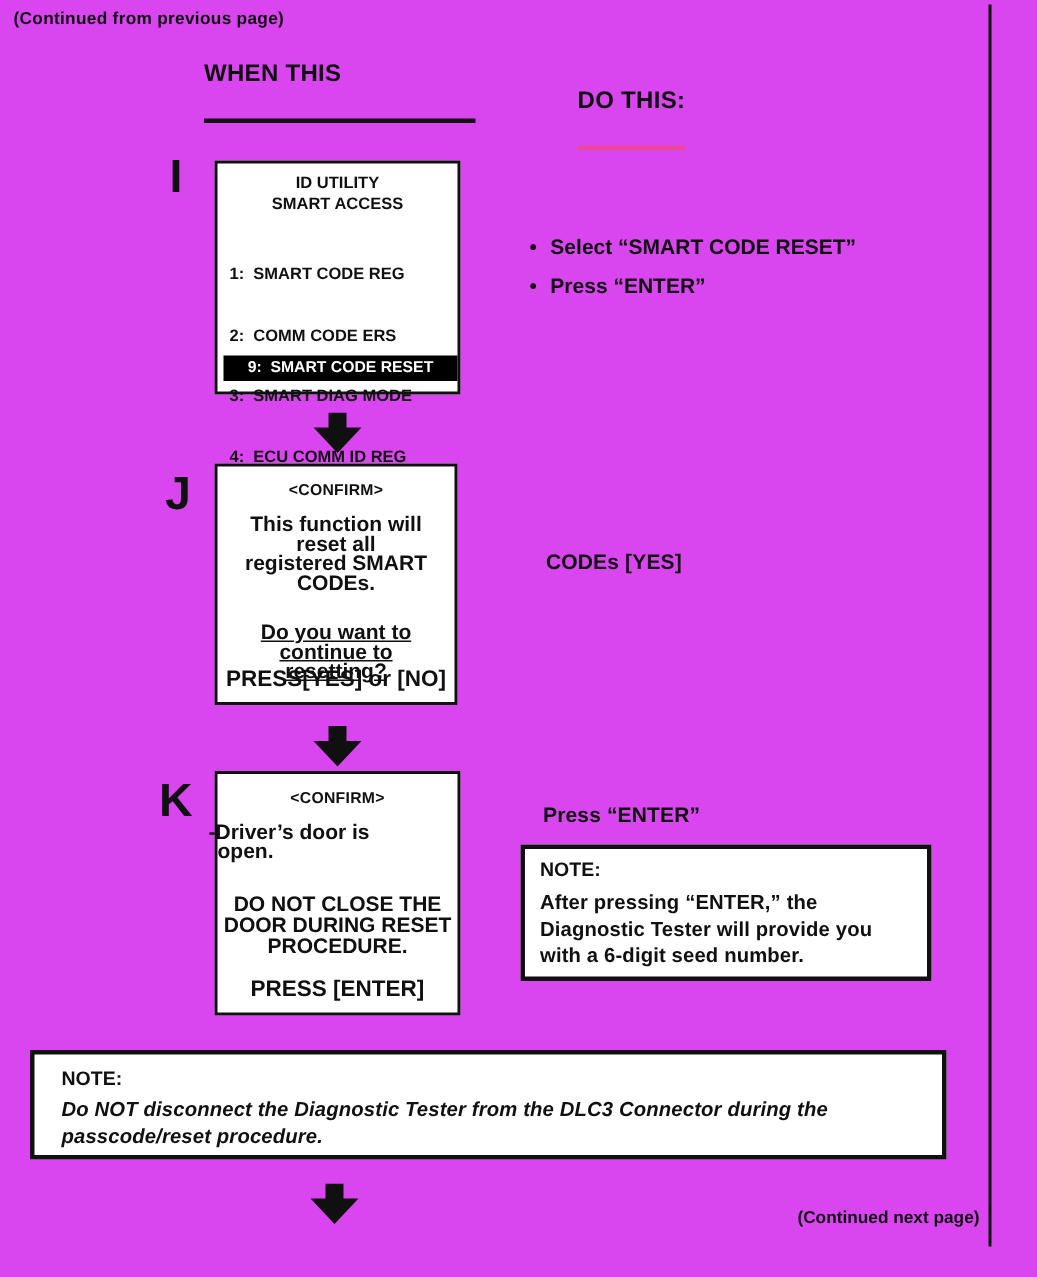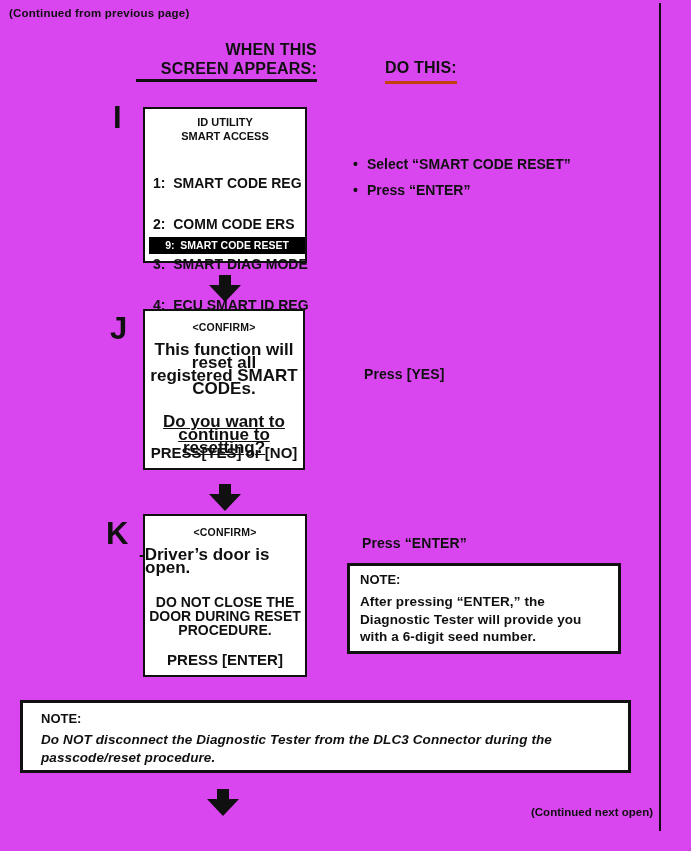--- a/index.html
+++ b/index.html
@@ -27,34 +27,34 @@
   }
   .page-rule {
     left: 659px; top: 3px;
     width: 2px; height: 828px;
     background: #101010;
   }
 
   .hdr-left {
     left: 136px; top: 41px;
     width: 181px;
-    text-align: right;
+    text-align: left;
     font-size: 16px;
     line-height: 18.5px;
     letter-spacing: 0.2px;
     border-bottom: 3px solid #101010;
-    padding-bottom: 1px;
+    padding-bottom: 19px;
   }
   .hdr-right {
     left: 385px; top: 59px;
     font-size: 16px;
     line-height: 18.5px;
     letter-spacing: 0.2px;
-    border-bottom: 3px solid #c2410c;
-    padding-bottom: 3px;
+    border-bottom: 3px solid #ec4899;
+    padding-bottom: 19px;
   }
 
   .step-label {
     font-size: 31px;
     line-height: 1;
   }
 
   .screen-box {
     border: 2px solid #101010;
     background: #ffffff;
@@ -67,42 +67,42 @@
 
   .scr-title {
     margin-top: 7px;
     font-size: 11px;
     line-height: 13.5px;
   }
   .scr-menu {
     margin-top: 7px;
     text-align: left;
     padding-left: 8px;
-    font-size: 14px;
+    font-size: 11px;
     line-height: 13.5px;
     white-space: pre;
   }
   .scr-highlight {
     position: absolute;
     left: 4px; right: 0; bottom: 7px;
     background: #000000;
     color: #ffffff;
     font-size: 10.5px;
     line-height: 17px;
     text-align: center;
     white-space: pre;
   }
   .scr-header {
     margin-top: 10px;
     font-size: 10.5px;
     line-height: 13px;
     letter-spacing: 0.2px;
   }
   .scr-para {
-    font-size: 17px;
+    font-size: 14px;
     line-height: 13px;
   }
   .j-body1 { margin-top: 9px; }
   .j-body2 { margin-top: 20px; text-decoration: underline; }
   .k-body {
     margin-top: 9px;
     text-align: left;
     text-indent: -6px;
   }
   .k-warning {
@@ -169,32 +169,31 @@
 </head>
 <body>
 
 <div class="page">
 
   <div class="abs continued-top">(Continued from previous page)</div>
   <div class="abs page-rule"></div>
 
   <div class="abs hdr-left">
     <div>WHEN THIS</div>
-    <div>SCREEN APPEARS:</div>
   </div>
   <div class="abs hdr-right">DO THIS:</div>
 
   <div class="abs step-label" style="left:113px; top:102px;">I</div>
   <div class="abs screen-box box-i">
     <div class="scr-title">ID UTILITY<br>SMART ACCESS</div>
     <div class="scr-menu">
       <div>1:  SMART CODE REG</div>
       <div>2:  COMM CODE ERS</div>
       <div>3:  SMART DIAG MODE</div>
-      <div>4:  ECU SMART ID REG</div>
+      <div>4:  ECU COMM ID REG</div>
     </div>
     <div class="scr-highlight">9:  SMART CODE RESET</div>
   </div>
   <div class="abs instr-bullets">
     <div class="bullet-row">
       <span class="bullet">•</span>
       <span>Select “SMART CODE RESET”</span>
     </div>
     <div class="bullet-row">
       <span class="bullet">•</span>
@@ -208,21 +207,21 @@
       </svg>
   </div>
 
   <div class="abs step-label" style="left:110px; top:313px;">J</div>
   <div class="abs screen-box box-j">
     <div class="scr-header">&lt;CONFIRM&gt;</div>
     <div class="scr-para j-body1">This function will<br>reset all<br>registered SMART<br>CODEs.</div>
     <div class="scr-para j-body2">Do you want to<br>continue to<br>resetting?</div>
     <div class="scr-footer">PRESS[YES] or [NO]</div>
   </div>
-  <div class="abs instr-single instr-j">Press [YES]</div>
+  <div class="abs instr-single instr-j">CODEs [YES]</div>
 
   <div class="abs arrow" style="left:209px; top:484px;">
     <svg width="32" height="27" viewBox="0 0 32 27">
         <polygon points="10,0 22,0 22,10 32,10 16,27 0,10 10,10" fill="#101010"></polygon>
       </svg>
   </div>
 
   <div class="abs step-label" style="left:106px; top:518px;">K</div>
   <div class="abs screen-box box-k">
     <div class="scr-header">&lt;CONFIRM&gt;</div>
@@ -240,15 +239,15 @@
     <div class="note-title">NOTE:</div>
     <div class="note-text" style="margin-top:4px;font-style:italic;">Do NOT disconnect the Diagnostic Tester from the DLC3 Connector during the<br>passcode/reset procedure.</div>
   </div>
 
   <div class="abs arrow" style="left:207px; top:789px;">
     <svg width="32" height="27" viewBox="0 0 32 27">
         <polygon points="10,0 22,0 22,10 32,10 16,27 0,10 10,10" fill="#101010"></polygon>
       </svg>
   </div>
 
-  <div class="abs continued-bottom">(Continued next open)</div>
+  <div class="abs continued-bottom">(Continued next page)</div>
 
 </div>
 
 </body></html>

